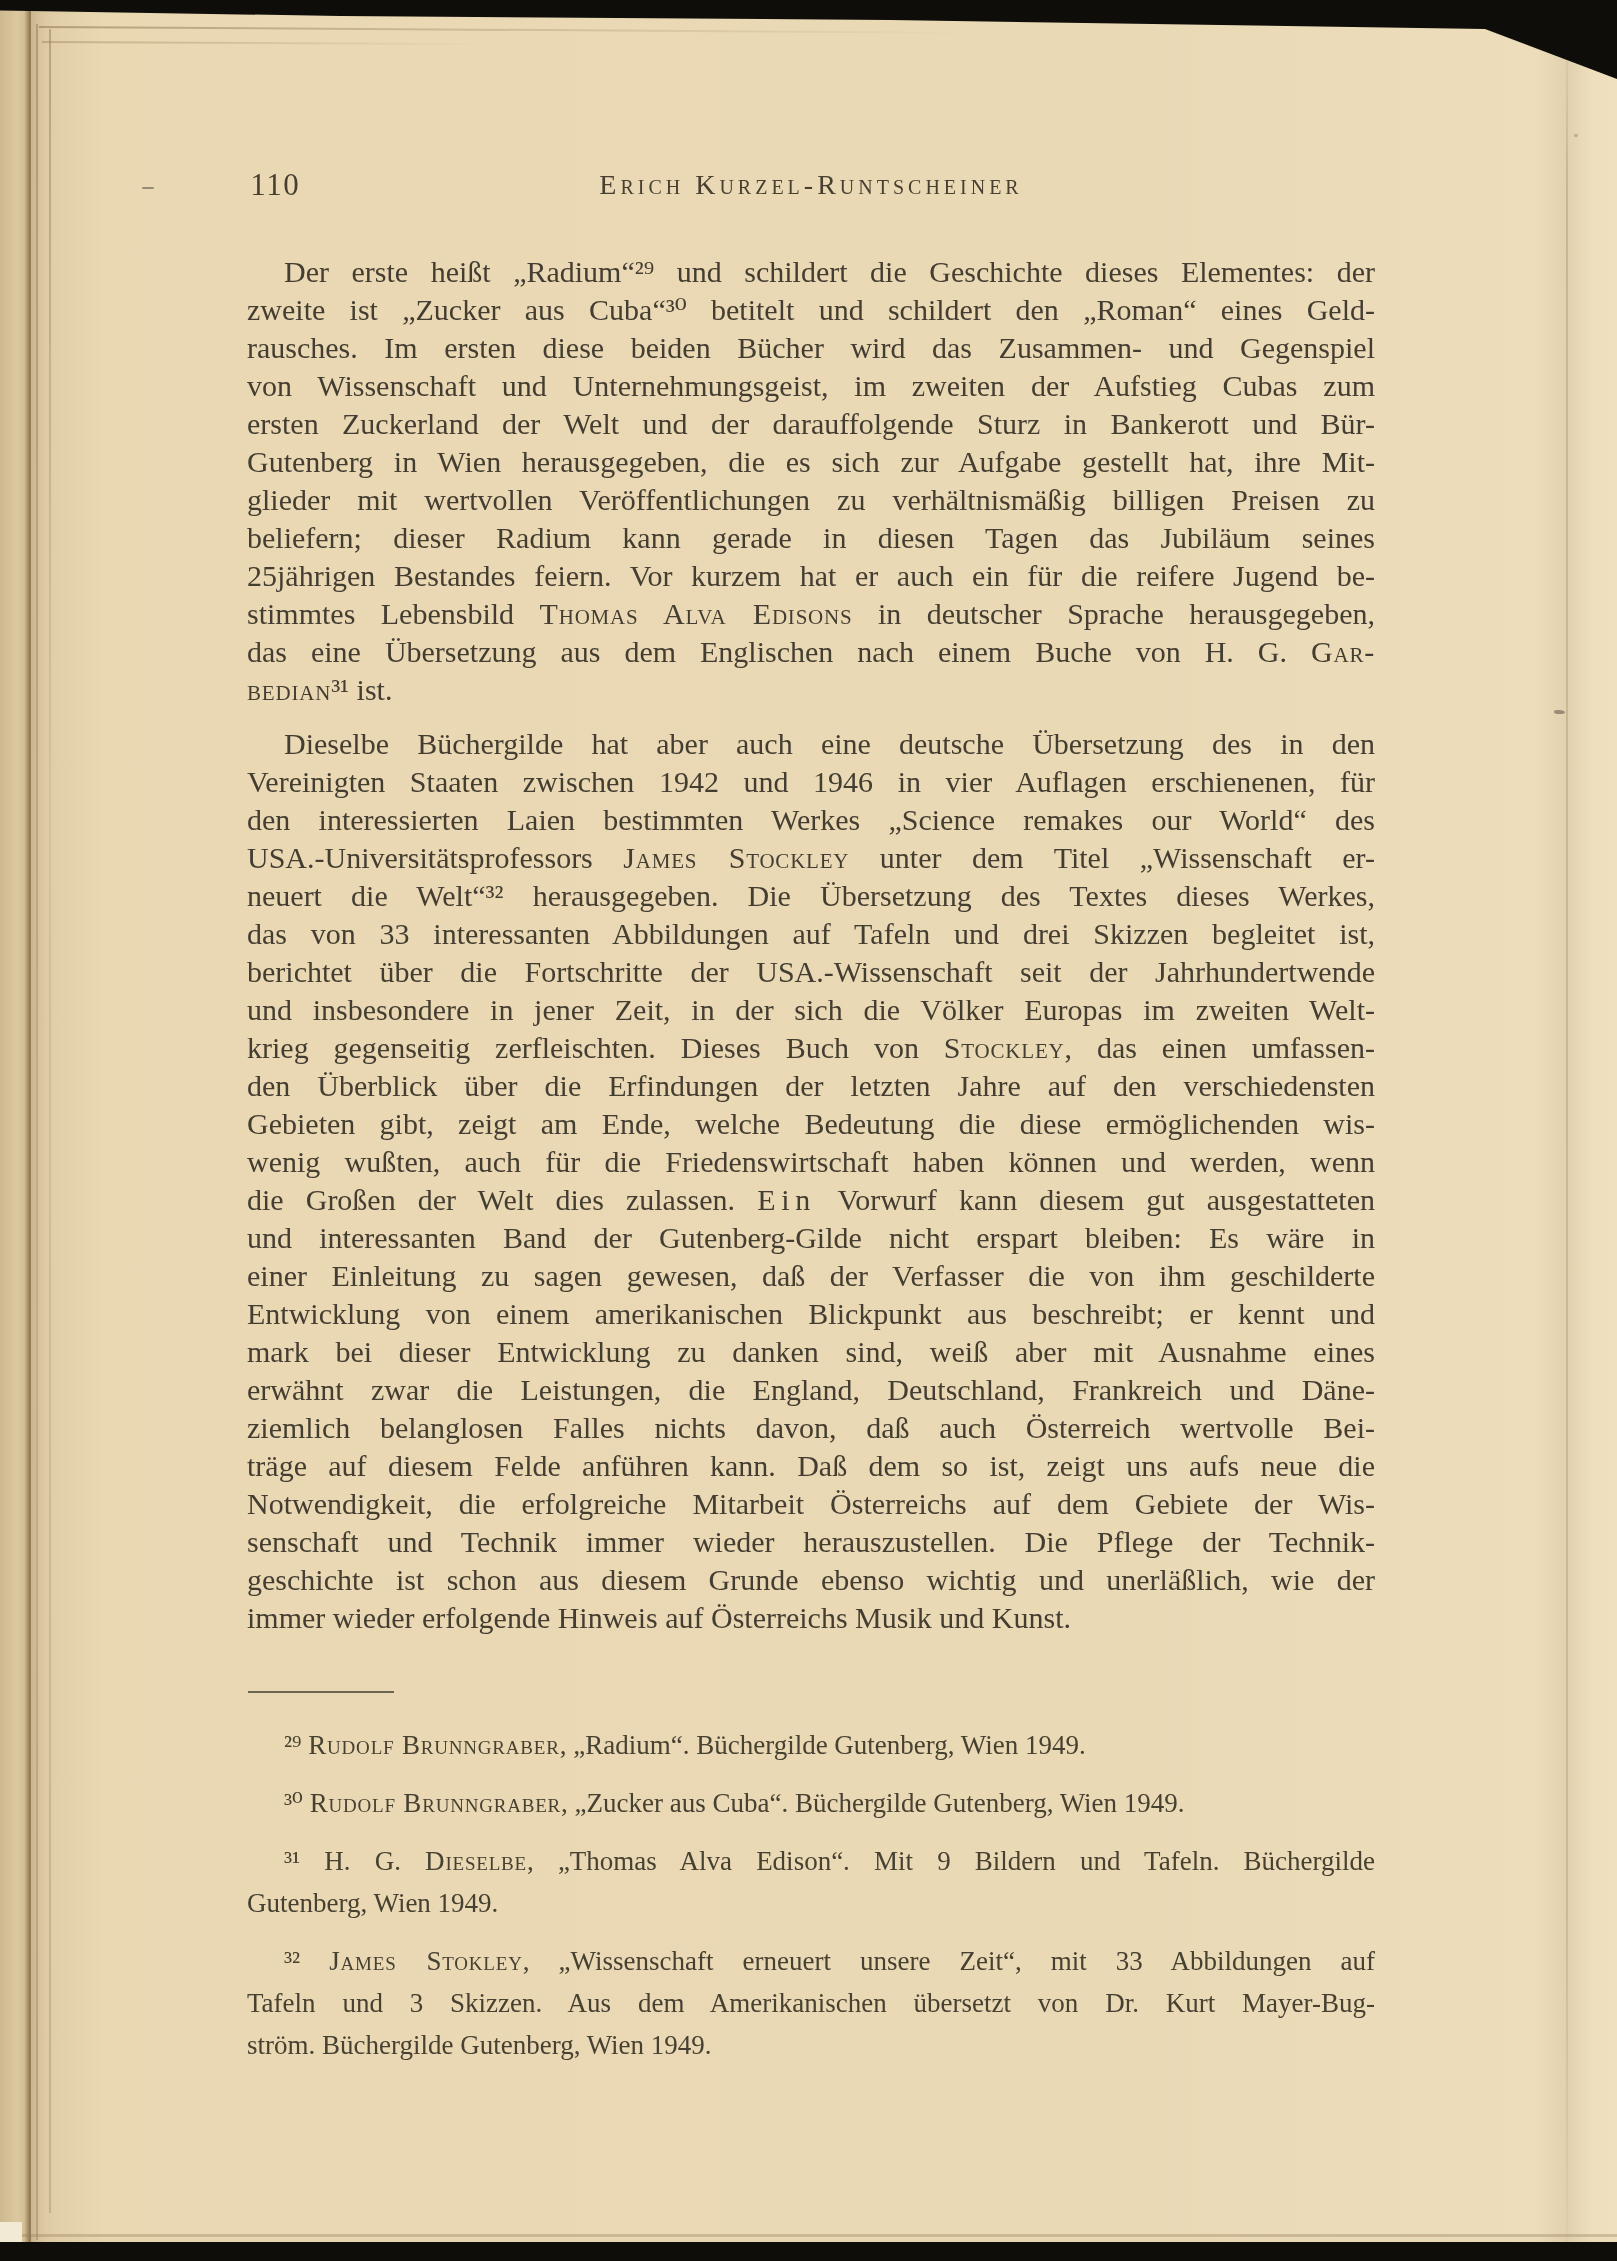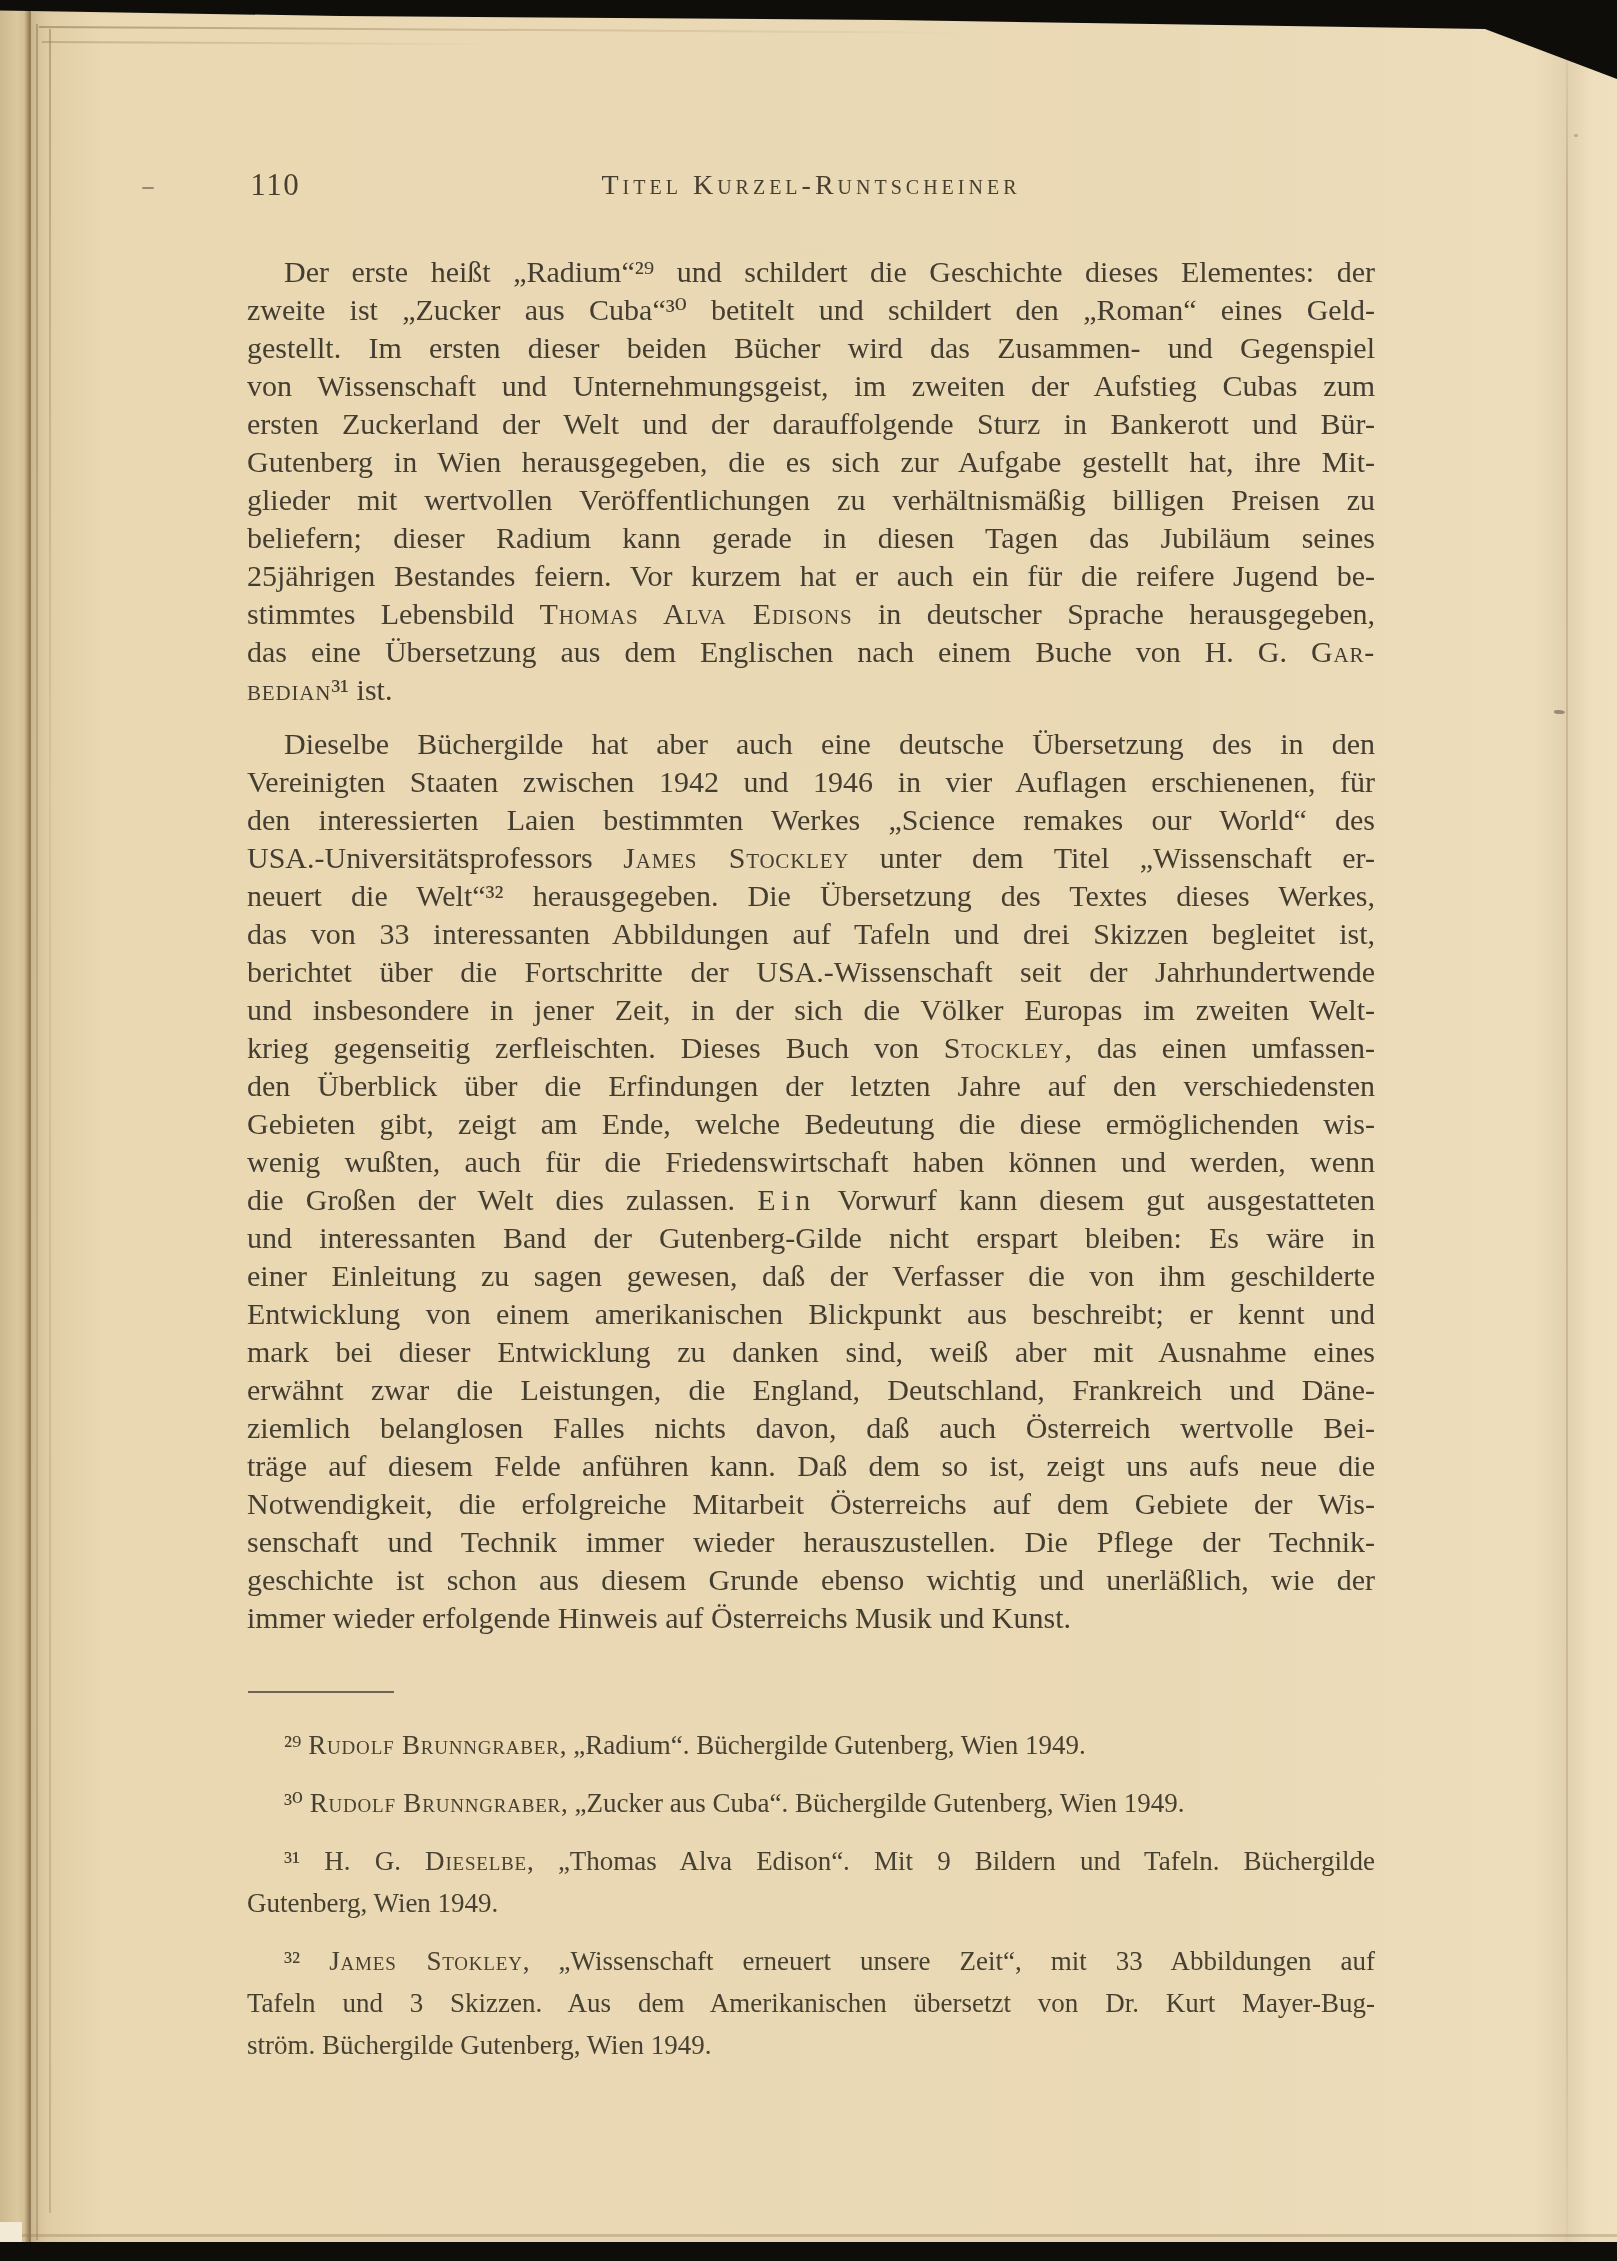--- a/index.html
+++ b/index.html
@@ -82,27 +82,27 @@
   <div class="page-bottom-edge"></div>
   <div class="white-notch"></div>
   <div class="black-bottom"></div>
 
   <div class="dash-mark"></div>
   <div class="speck1"></div>
   <div class="speck2"></div>
 
   <div class="header-row">
     <span class="page-number">110</span>
-    <span class="running-head">Titel Kurzel-Runtscheiner</span>
+    <span class="running-head">Erich Kurzel-Runtscheiner</span>
   </div>
 
   <div class="body-text">
       <div class="line j ind">Der erste heißt „Radium“²⁹ und schildert die Geschichte dieses Elementes: der</div>
       <div class="line j">zweite ist „Zucker aus Cuba“³⁰ betitelt und schildert den „Roman“ eines Geld-</div>
-      <div class="line j">gestellt. Im ersten dieser beiden Bücher wird das Zusammen- und Gegenspiel</div>
+      <div class="line j">rausches. Im ersten diese beiden Bücher wird das Zusammen- und Gegenspiel</div>
       <div class="line j">von Wissenschaft und Unternehmungsgeist, im zweiten der Aufstieg Cubas zum</div>
       <div class="line j">ersten Zuckerland der Welt und der darauffolgende Sturz in Bankerott und Bür-</div>
       <div class="line j">Gutenberg in Wien herausgegeben, die es sich zur Aufgabe gestellt hat, ihre Mit-</div>
       <div class="line j">glieder mit wertvollen Veröffentlichungen zu verhältnismäßig billigen Preisen zu</div>
       <div class="line j">beliefern; dieser Radium kann gerade in diesen Tagen das Jubiläum seines</div>
       <div class="line j">25jährigen Bestandes feiern. Vor kurzem hat er auch ein für die reifere Jugend be-</div>
       <div class="line j">stimmtes Lebensbild <span class="sc">Thomas Alva Edisons</span> in deutscher Sprache herausgegeben,</div>
       <div class="line j">das eine Übersetzung aus dem Englischen nach einem Buche von H. G. <span class="sc">Gar-</span></div>
       <div class="line"><span class="sc">bedian</span>³¹ ist.</div>
       <div class="line j ind">Dieselbe Büchergilde hat aber auch eine deutsche Übersetzung des in den</div>

